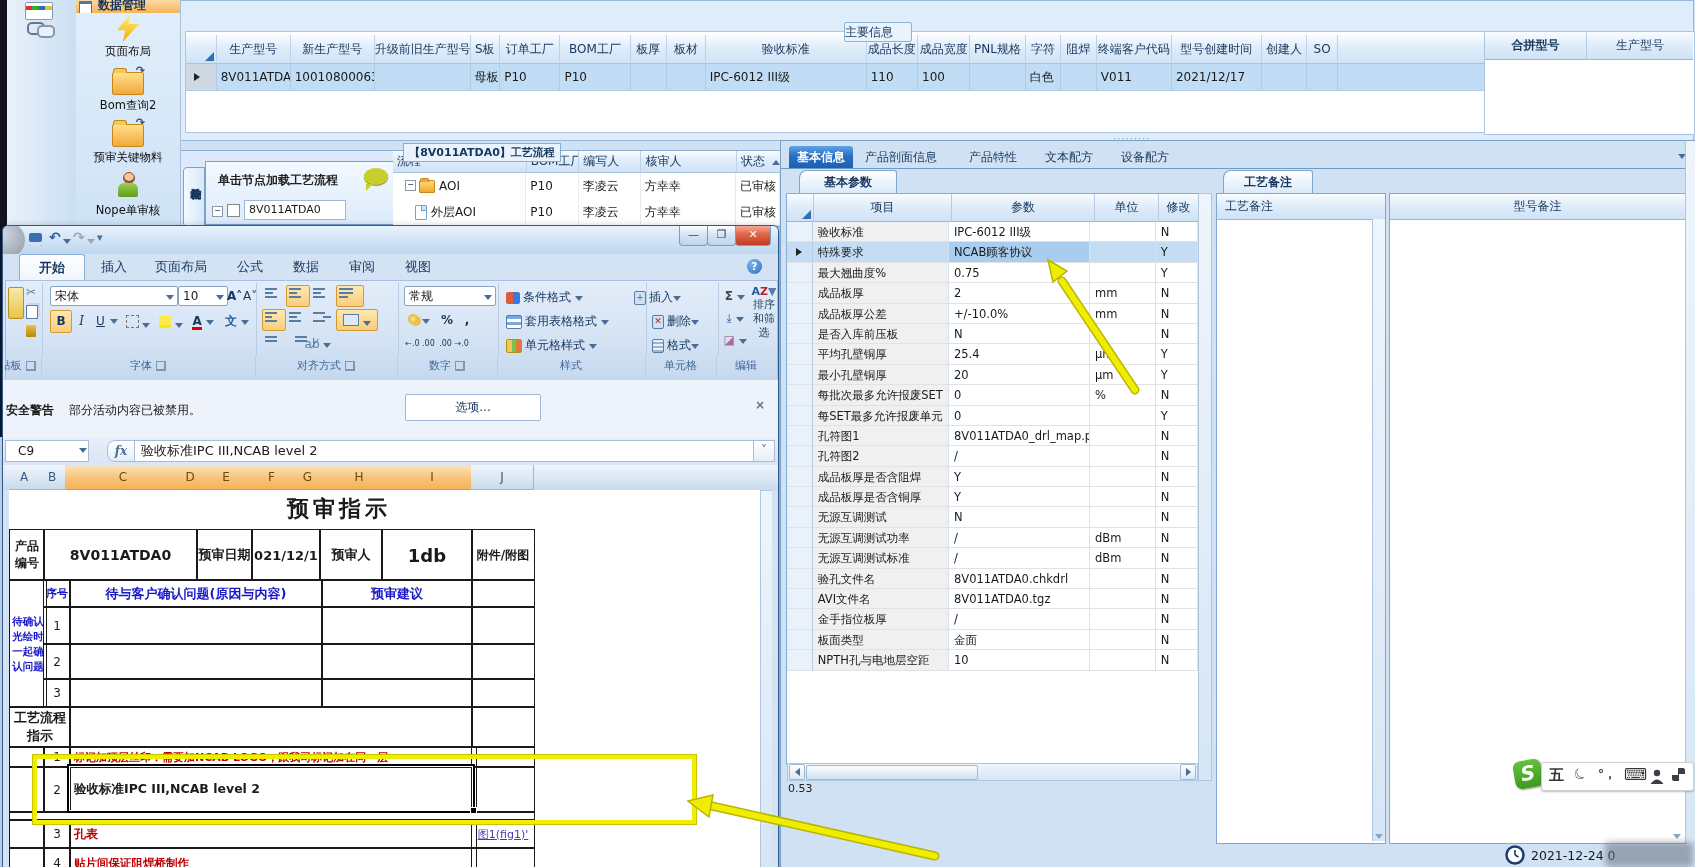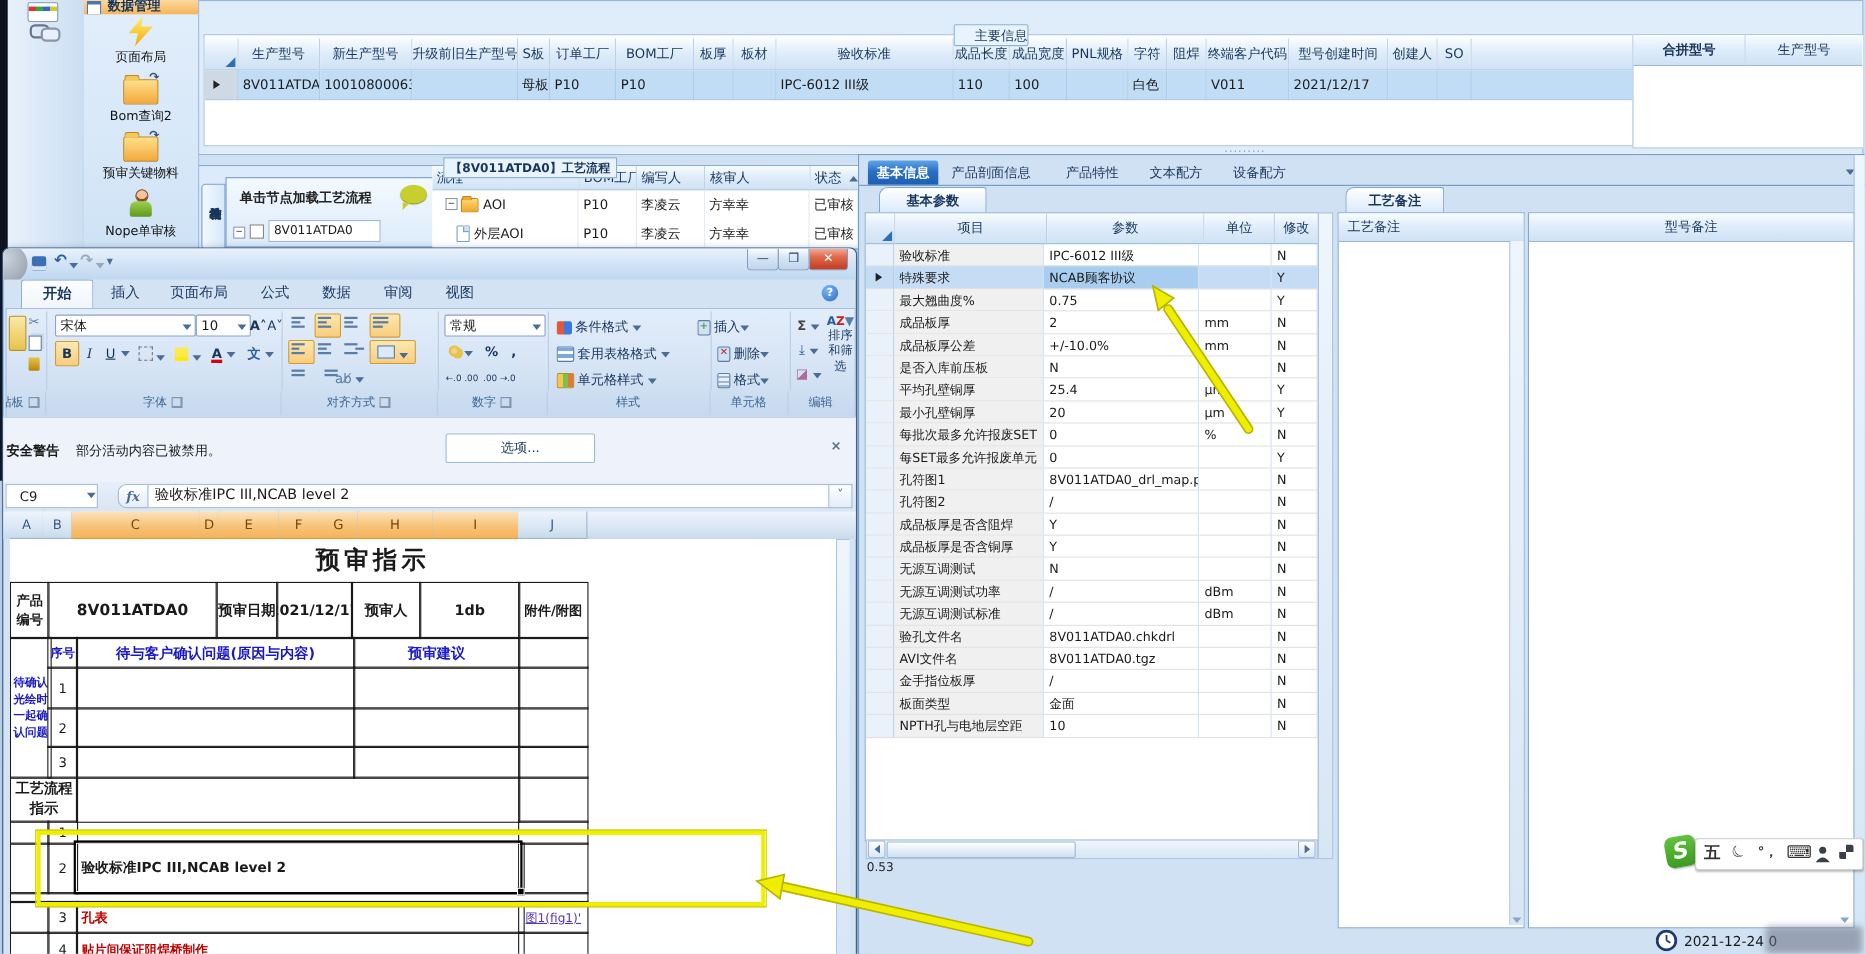--- a/index.html
+++ b/index.html
@@ -170,21 +170,21 @@
             <div class="mt-cell" style="width: 35px;"><span>白色</span></div>
             <div class="mt-cell" style="width: 35px;"><span></span></div>
             <div class="mt-cell" style="width: 75px;"><span>V011</span></div>
             <div class="mt-cell" style="width: 90px;"><span>2021/12/17</span></div>
             <div class="mt-cell" style="width: 45px;"><span></span></div>
             <div class="mt-cell" style="width: 30px;"><span></span></div>
             <div class="mt-cell" style="width: 149px;"></div>
           </div>
         </div>
     </div>
-    <div class="abs navy" style="left:663px;top:21px;width:66px;height:18px;line-height:18px;text-align:right;background:#e9f3fd;border:1px solid #8db3d9;border-radius:2px;z-index:2;margin-left:23px;">主要信息</div>
+    <div class="abs navy" style="left:663px;top:21px;width:66px;height:18px;line-height:18px;text-align:left;background:#e9f3fd;border:1px solid #8db3d9;border-radius:2px;z-index:2;">主要信息</div>
 
     <div class="abs" style="left:1303px;top:30px;width:209px;height:102px;background:#fff;border:1px solid #aac4e2;">
       <div style="display:flex;">
         <div class="phcell" style="width:101px;font-weight:bold;">合拼型号</div>
         <div class="phcell" style="width:106px;border-right:none;">生产型号</div>
       </div>
     </div>
   </div>
 
   <div class="abs" style="left:180px;top:150px;width:600px;height:75px;background:#dceafb;border:1px solid #88aed2;z-index:1;">
@@ -355,21 +355,21 @@
     </div>
 
     <div class="sheet">
       <div class="abs bold" style="left:150px;top:4px;width:360px;text-align:center;font-size:22px;letter-spacing:4px;">预审指示</div>
 
       <div class="cell cc bold" style="left:0;top:39px;width:34px;height:50px;">产品编号</div>
       <div class="cell cc bold" style="left:34px;top:39px;width:153px;height:50px;font-size:14px;">8V011ATDA0</div>
       <div class="cell cc bold" style="left:187px;top:39px;width:55px;height:50px;font-size:13px;">预审日期</div>
       <div class="cell cc bold" style="left:242px;top:39px;width:68px;height:50px;font-size:13px;">2021/12/17</div>
       <div class="cell cc bold" style="left:310px;top:39px;width:62px;height:50px;font-size:13px;">预审人</div>
-      <div class="cell cc bold" style="left:372px;top:39px;width:90px;height:50px;font-size:13px;">1db</div>
+      <div class="cell cc bold" style="left:372px;top:39px;width:90px;height:50px;font-size:18px;">1db</div>
       <div class="cell cc bold" style="left:462px;top:39px;width:62px;height:50px;font-size:12px;">附件/附图</div>
 
       <div class="cell cc bluetx" style="left:0;top:89px;width:34px;height:127px;font-size:10.5px;line-height:15px;padding:0 1px;">待确认光绘时一起确认问题</div>
       <div class="cell cc bluetx" style="left:34px;top:89px;width:26px;height:27px;font-size:11px;">序号</div>
       <div class="cell cc bluetx" style="left:60px;top:89px;width:252px;height:27px;font-size:13px;">待与客户确认问题(原因与内容)</div>
       <div class="cell cc bluetx" style="left:312px;top:89px;width:150px;height:27px;font-size:13px;">预审建议</div>
       <div class="cell" style="left:462px;top:89px;width:62px;height:27px;"></div>
 
       <div class="cell cc" style="left:34px;top:116px;width:26px;height:37px;">1</div>
       <div class="cell" style="left:60px;top:116px;width:252px;height:37px;"></div>
@@ -382,20 +382,21 @@
       <div class="cell cc" style="left:34px;top:188px;width:26px;height:28px;">3</div>
       <div class="cell" style="left:60px;top:188px;width:252px;height:28px;"></div>
       <div class="cell" style="left:312px;top:188px;width:150px;height:28px;"></div>
       <div class="cell" style="left:462px;top:188px;width:62px;height:28px;"></div>
 
       <div class="cell cc bold" style="left:0;top:216px;width:60px;height:40px;font-size:13px;line-height:18px;">工艺流程指示</div>
       <div class="cell" style="left:60px;top:216px;width:402px;height:40px;"></div>
       <div class="cell" style="left:462px;top:216px;width:62px;height:40px;"></div>
 
       <div class="cell cc" style="left:34px;top:256px;width:26px;height:20px;">1</div>
+      <div class="cell cl redtx" style="left:60px;top:256px;width:402px;height:20px;font-size:11px;white-space:nowrap;">标记加顶层丝印：需要加NCAB LOGO，跟我司标记加在同一层</div>
       <div class="cell" style="left:462px;top:256px;width:62px;height:20px;"></div>
       <div class="cell" style="left:0;top:256px;width:34px;height:20px;"></div>
 
       <div class="cell cc" style="left:34px;top:276px;width:26px;height:45px;">2</div>
       <div class="cell cl bold" style="left:60px;top:276px;width:402px;height:45px;font-size:12.5px;">验收标准IPC III,NCAB level 2</div>
       <div class="cell" style="left:462px;top:276px;width:62px;height:45px;"></div>
       <div class="cell" style="left:0;top:276px;width:34px;height:45px;"></div>
 
       <div class="cell" style="left:0;top:321px;width:524px;height:8px;"></div>
 

